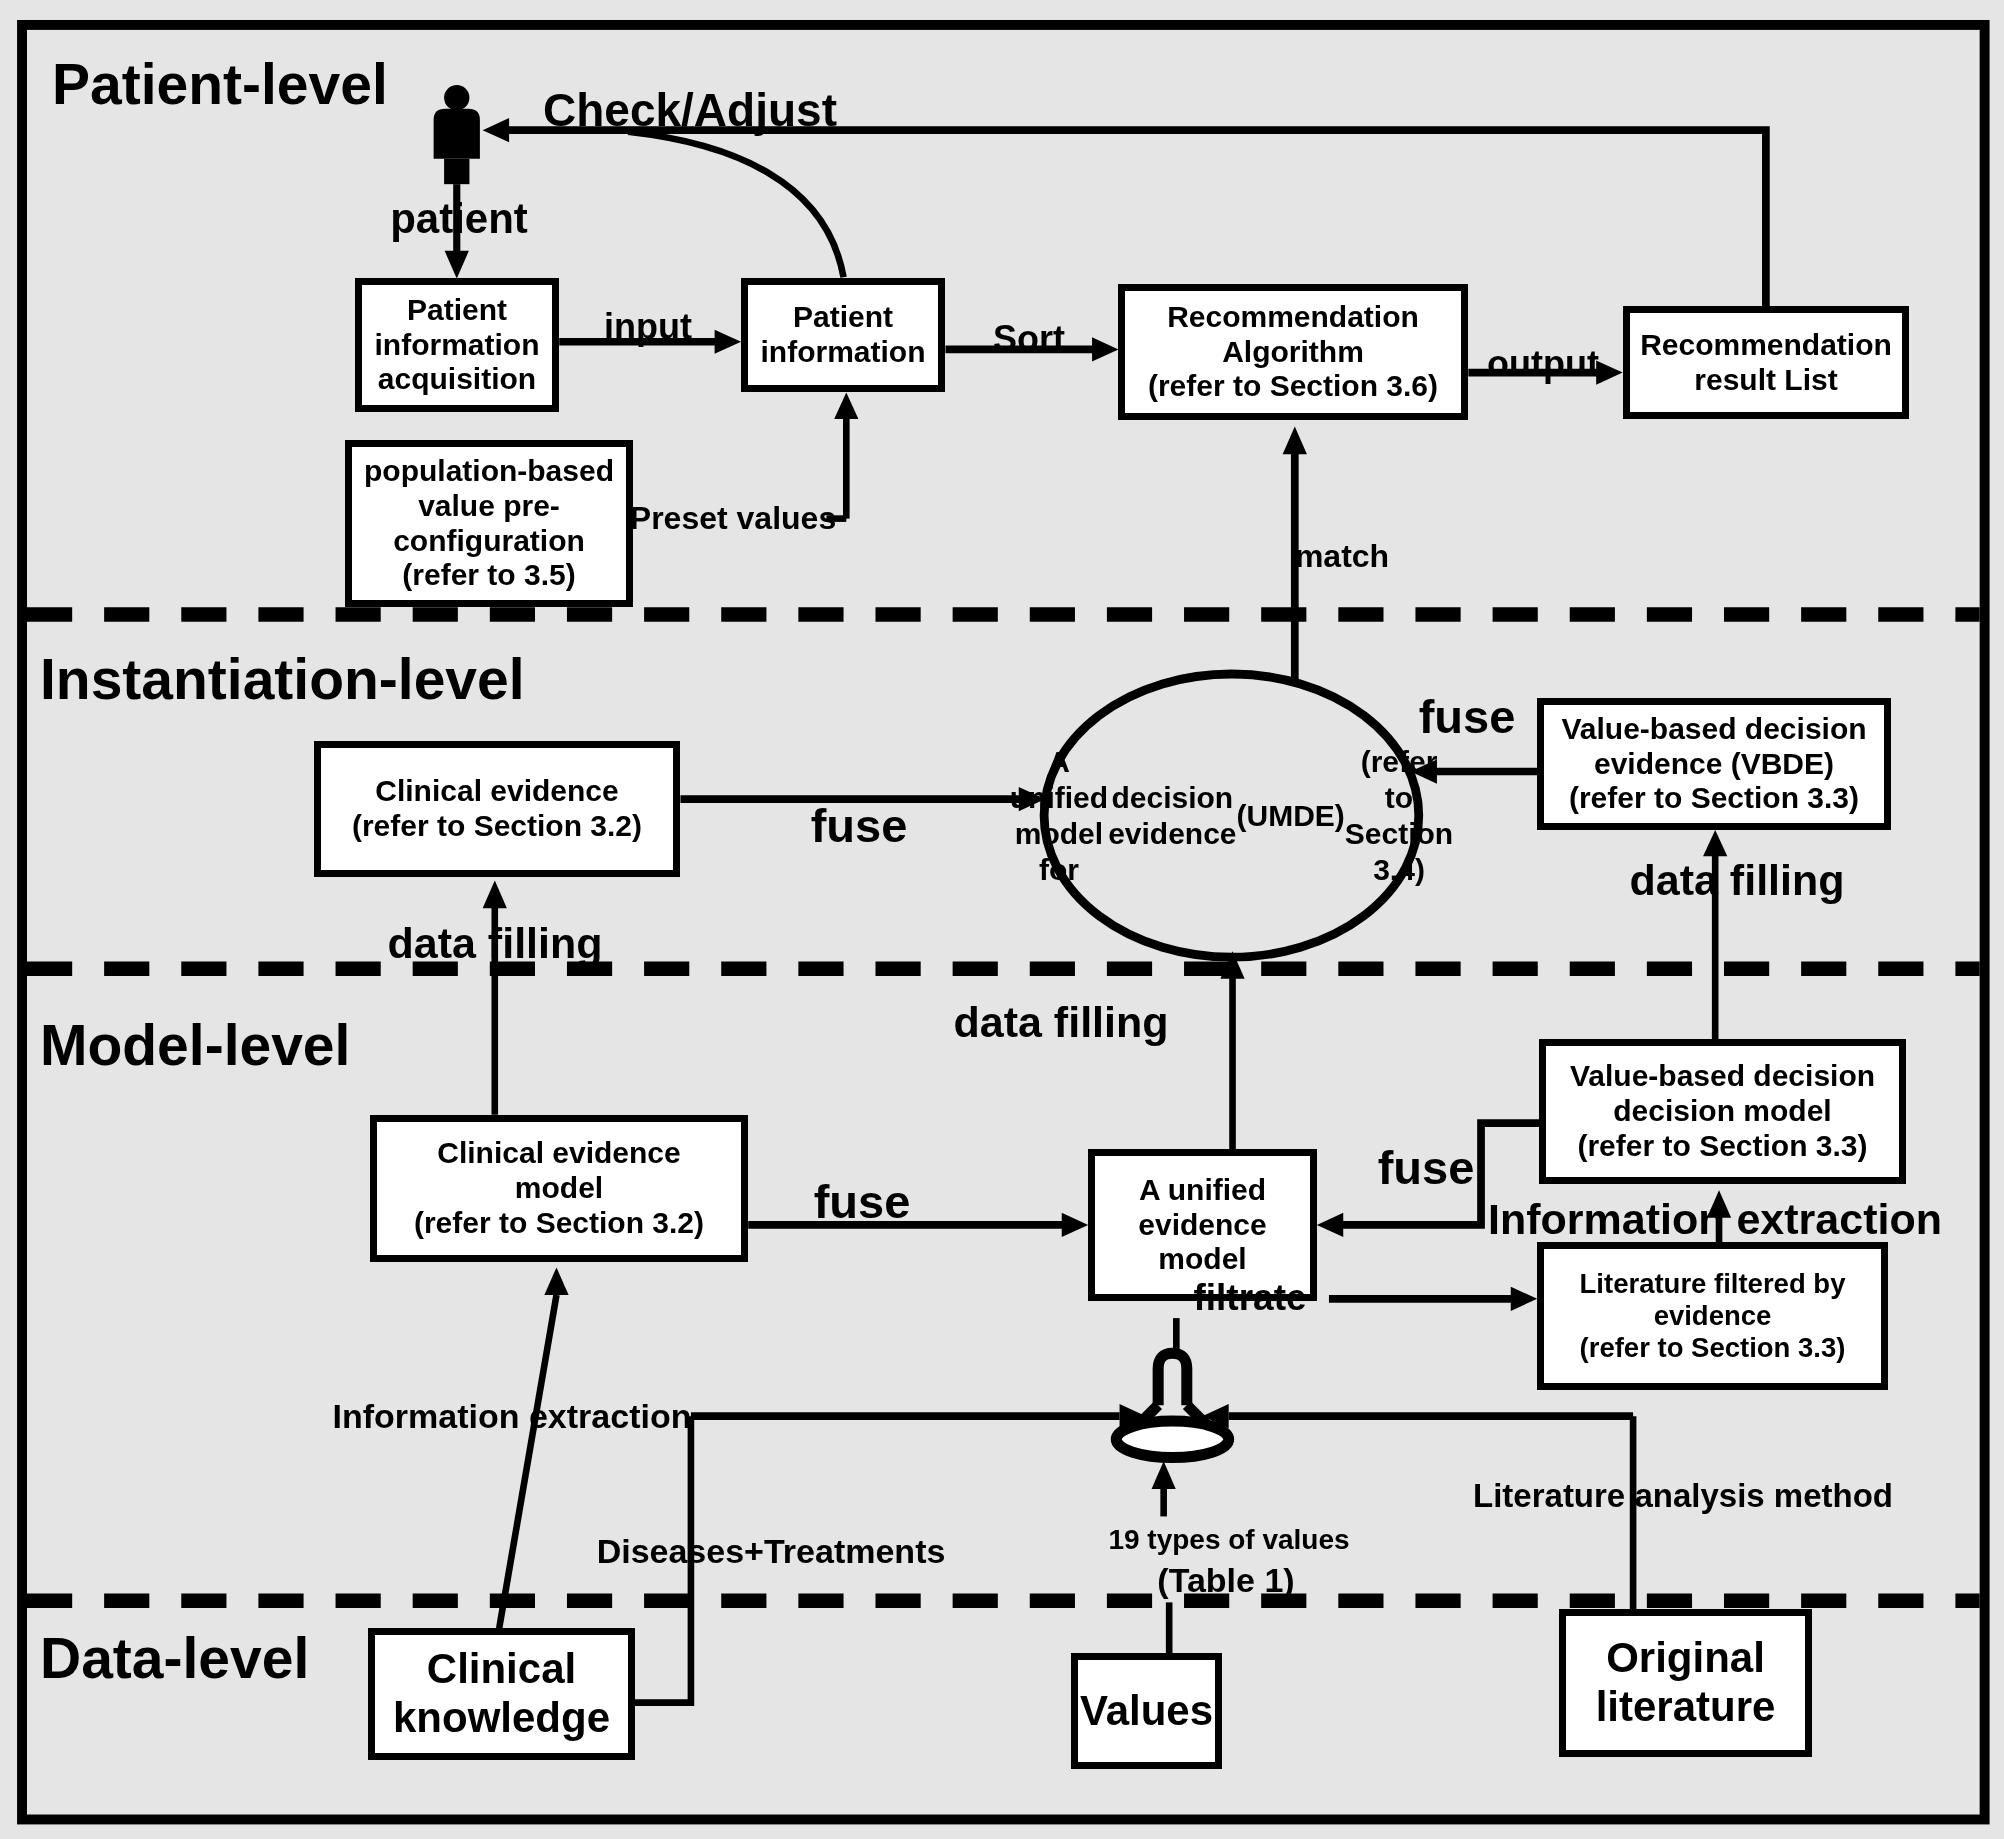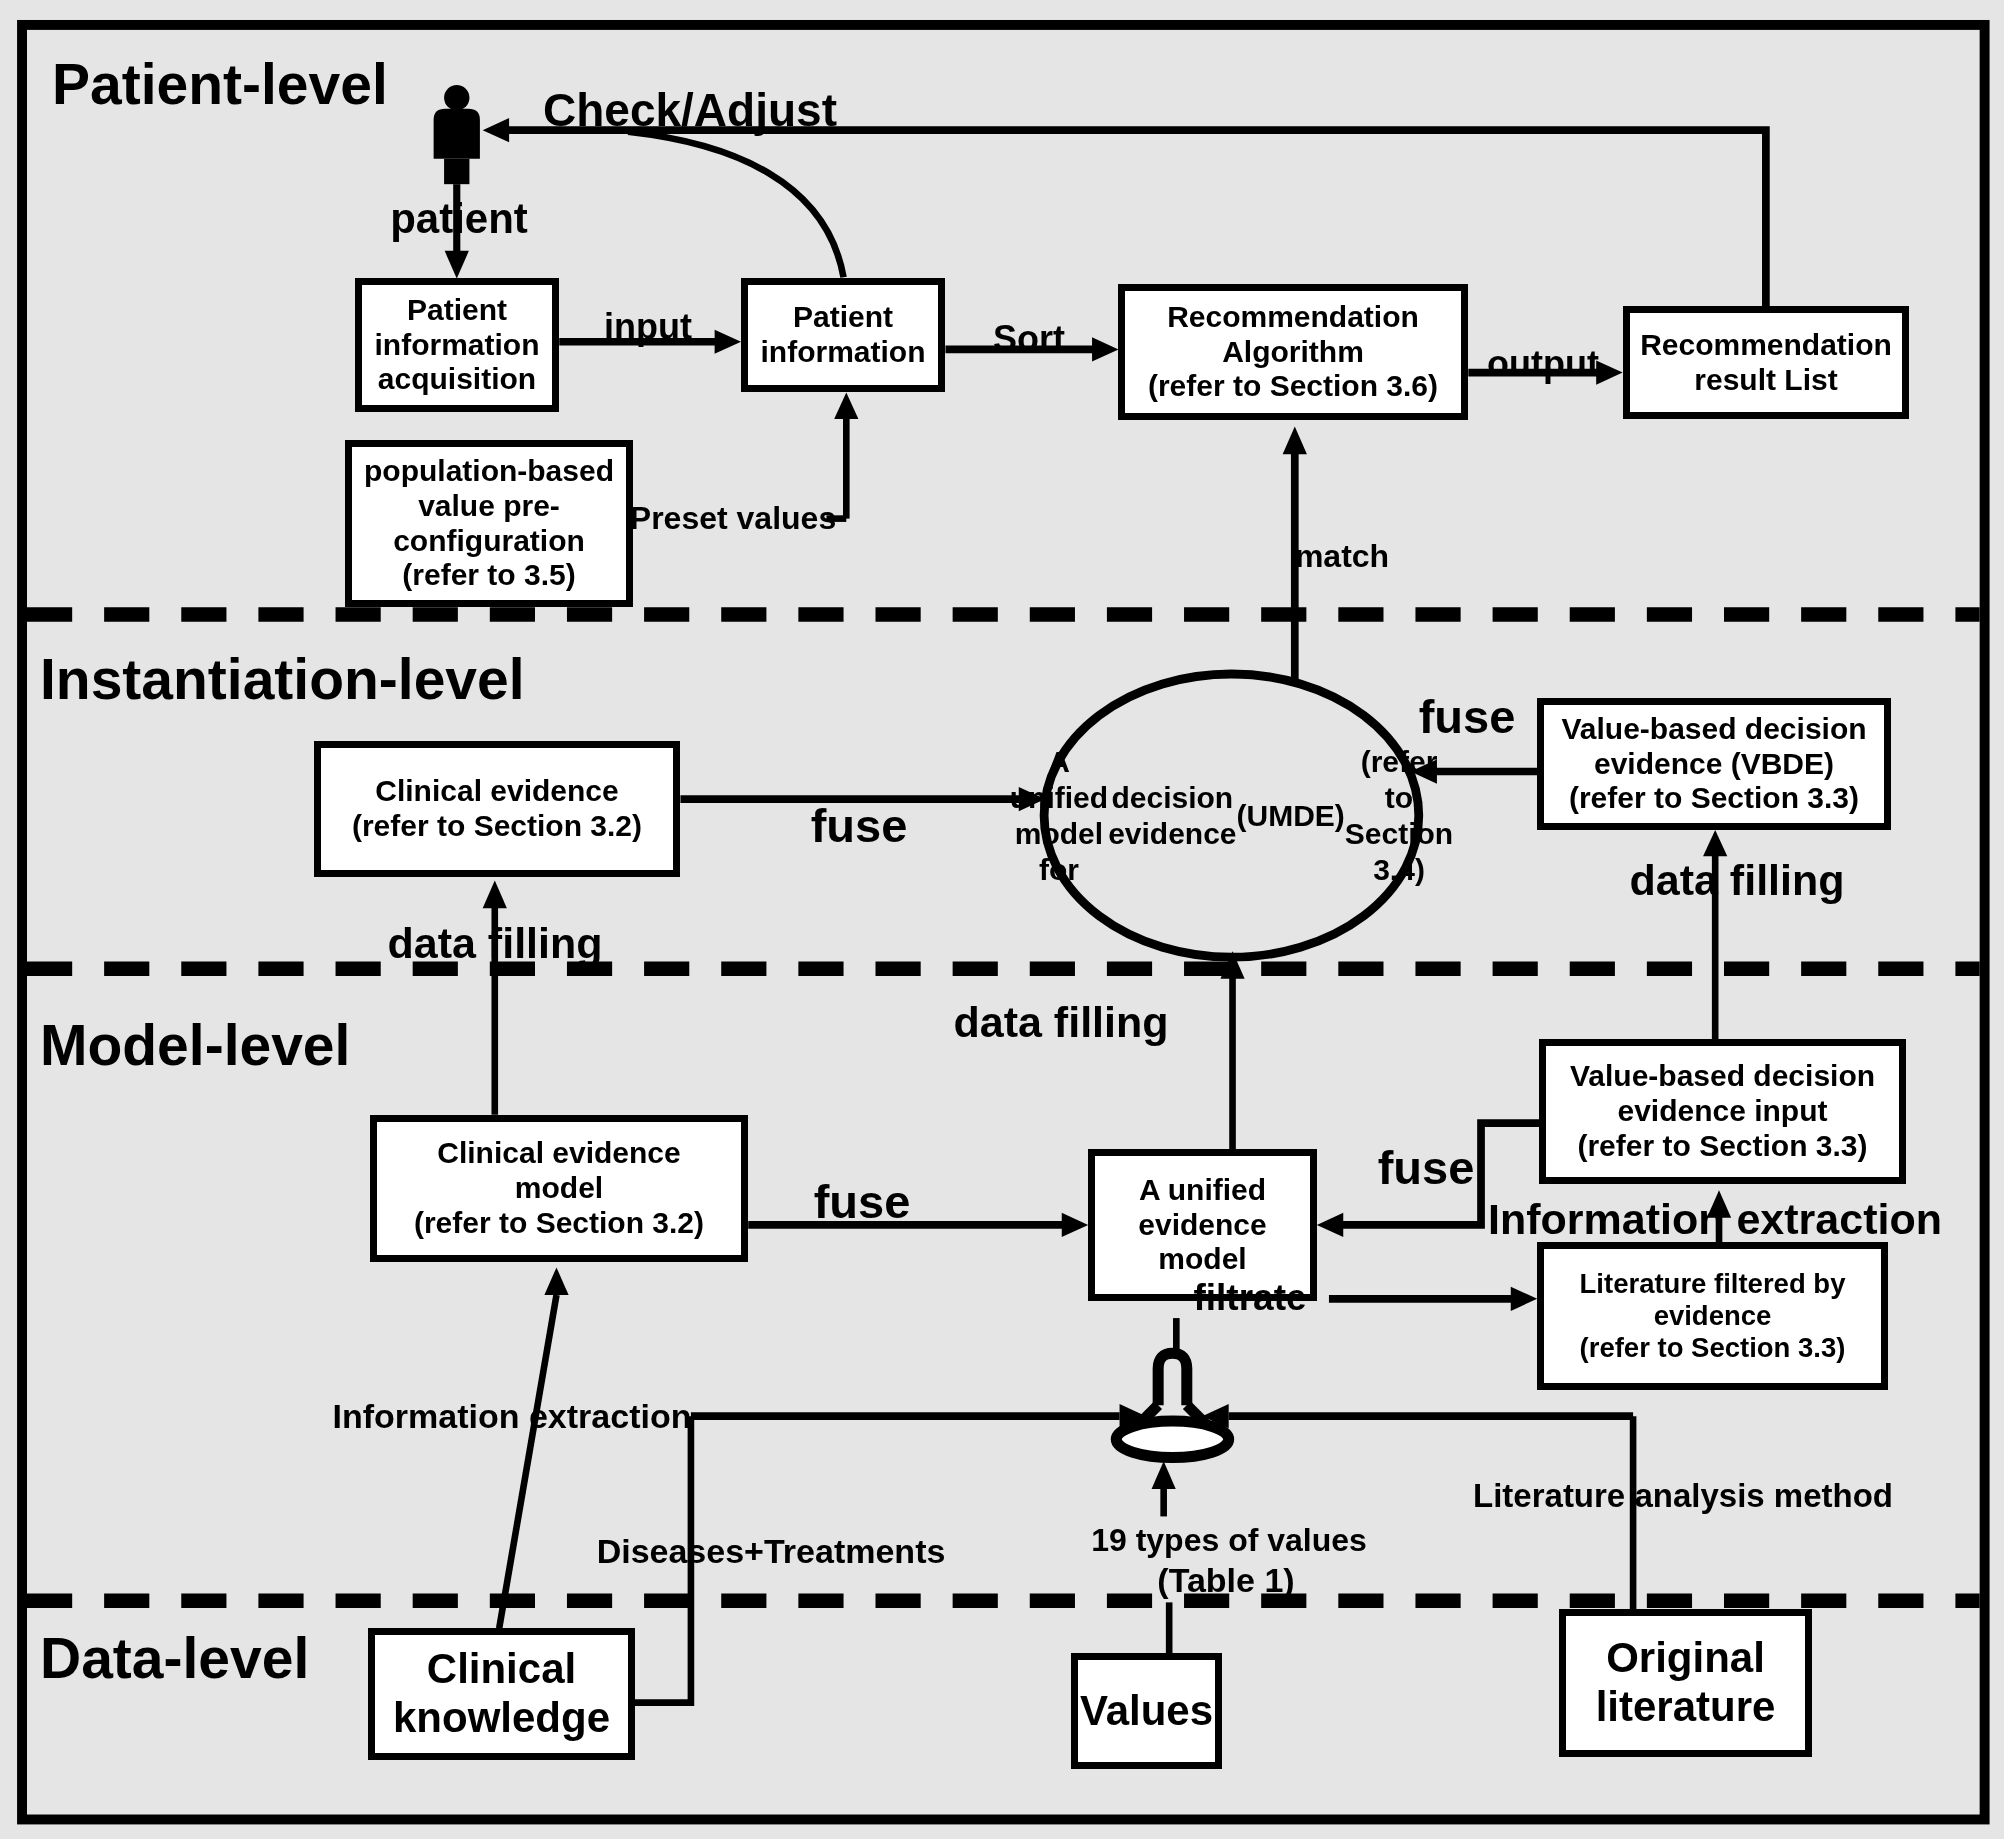--- a/index.html
+++ b/index.html
@@ -206,35 +206,35 @@
     <span>model</span>
     <span>(refer to Section 3.2)</span>
   </div>
   <div class="box f54" style="left:1088px;top:1149px;width:229px;height:152px;">
     <span>A unified</span>
     <span>evidence</span>
     <span>model</span>
   </div>
   <div class="box f54" style="left:1539px;top:1039px;width:367px;height:145px;">
     <span>Value-based decision</span>
-    <span>evidence input</span>
+    <span>decision model</span>
     <span>(refer to Section 3.3)</span>
   </div>
   <div class="box f50" style="left:1537px;top:1242px;width:351px;height:148px;">
     <span>Literature filtered by</span>
     <span>evidence</span>
     <span>(refer to Section 3.3)</span>
   </div>
 
   <div class="lbl" style="left:862px;top:1201px;font-size:47px;">fuse</div>
   <div class="lbl" style="left:1426px;top:1167px;font-size:47px;">fuse</div>
   <div class="lbl" style="left:1061px;top:1022px;font-size:43px;">data filling</div>
   <div class="lbl" style="left:1715px;top:1219px;font-size:43px;">Information extraction</div>
   <div class="lbl" style="left:1250px;top:1298px;font-size:37px;text-align:center;">filtrate</div>
-  <div class="lbl" style="left:1229px;top:1540px;font-size:32px;">19 types of values</div>
+  <div class="lbl" style="left:1229px;top:1540px;font-size:28px;">19 types of values</div>
   <div class="lbl" style="left:1226px;top:1580px;font-size:34px;">(Table 1)</div>
   <div class="lbl" style="left:771px;top:1551px;font-size:34px;">Diseases+Treatments</div>
   <div class="lbl" style="left:512px;top:1416px;font-size:34px;">Information extraction</div>
   <div class="lbl" style="left:1683px;top:1496px;font-size:33px;">Literature analysis method</div>
 
   <div class="box f76" style="left:368px;top:1628px;width:267px;height:132px;">
     <span>Clinical</span>
     <span>knowledge</span>
   </div>
   <div class="box f76" style="left:1071px;top:1653px;width:151px;height:116px;">

